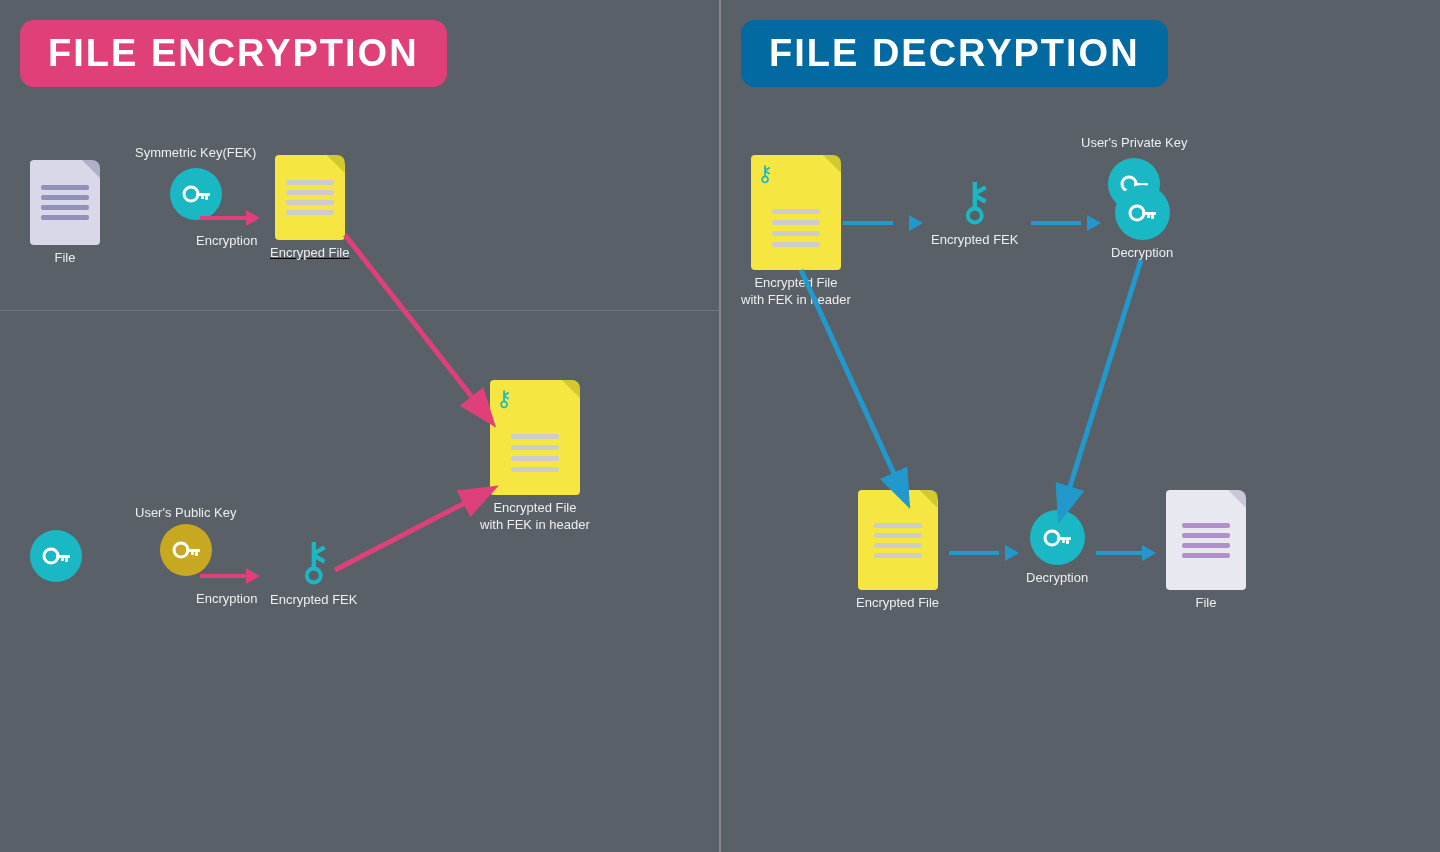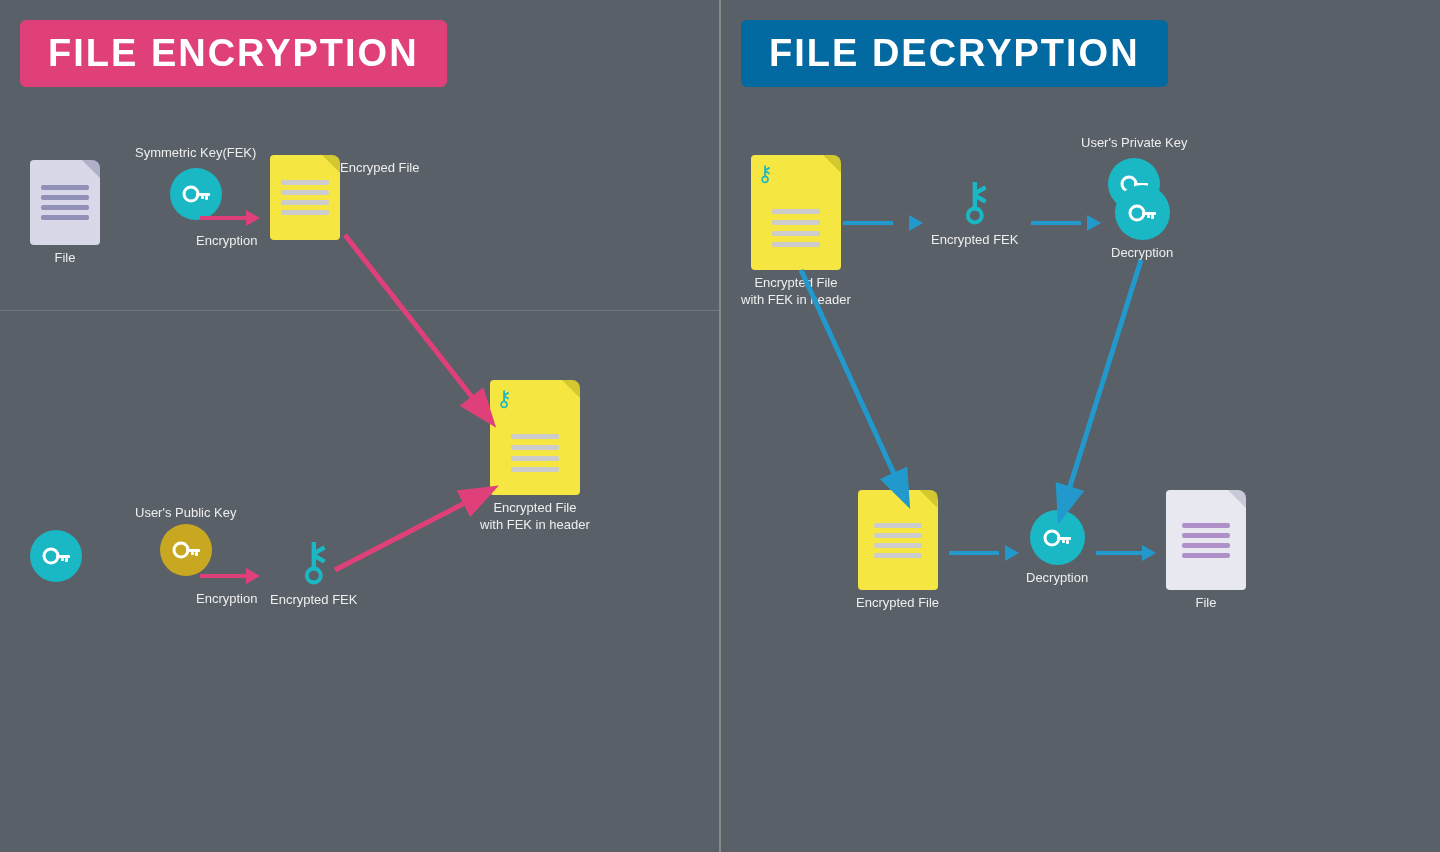--- a/index.html
+++ b/index.html
@@ -19,21 +19,21 @@
       padding: 20px;
     }
     .panel-left {
       border-right: 2px solid #888;
     }
 
     
     .title-banner {
       display: inline-block;
       padding: 12px 28px;
-      border-radius: 6px;
+      border-radius: 14px;
       margin-bottom: 30px;
     }
     .title-banner.pink { background: #e0407a; }
     .title-banner.blue { background: #0369a1; }
     .title-text {
       color: white;
       font-size: 38px;
       font-weight: 900;
       letter-spacing: 2px;
     }
@@ -151,21 +151,21 @@
     </div>
   </div>
 
   
   <div style="position:absolute; top:210px; left:200px;">
     <div class="arrow-right"></div>
   </div>
   <div style="position:absolute; top:228px; left:196px;" class="label">Encryption</div>
 
   
-  <div style="position:absolute; top:155px; left:270px; display:flex; flex-direction:row; ">
+  <div style="position:absolute; top:155px; left:270px; display:flex; flex-direction:column; align-items:center;text-decoration:underline;">
     <div class="doc-icon yellow">
       <div class="doc-line"></div>
       <div class="doc-line"></div>
       <div class="doc-line"></div>
       <div class="doc-line"></div>
     </div>
     <div class="label">Encryped File</div>
   </div>
 
   

